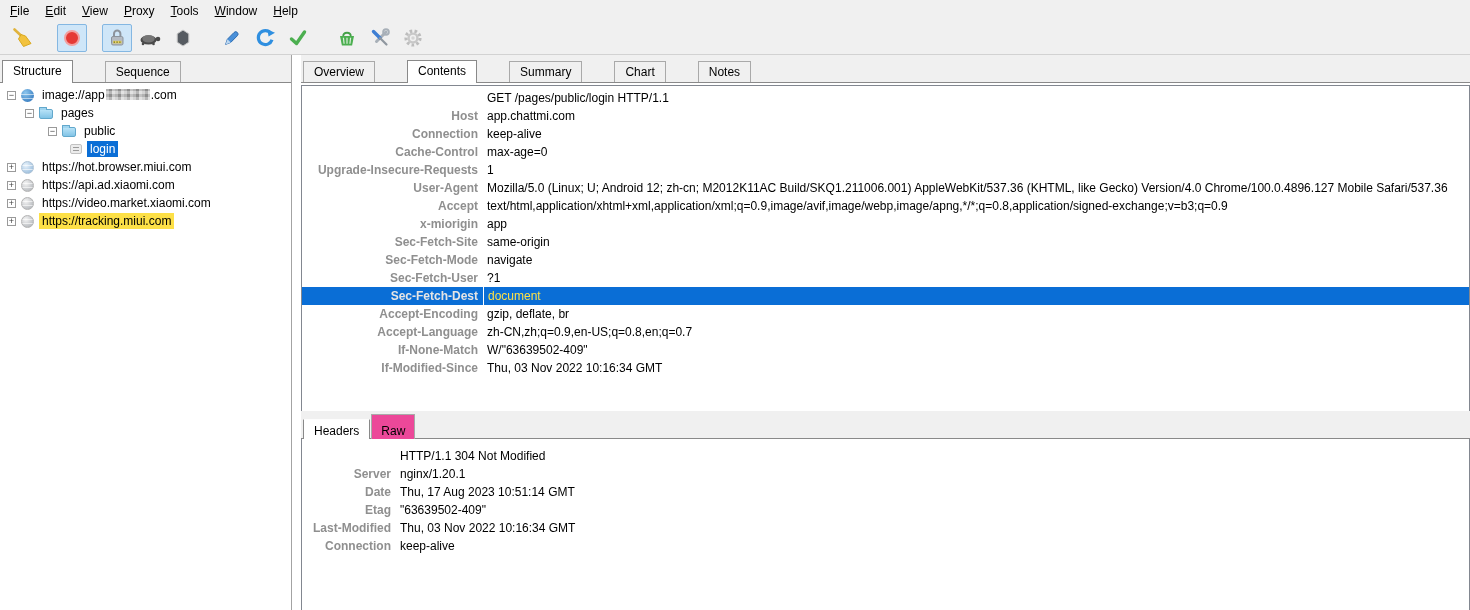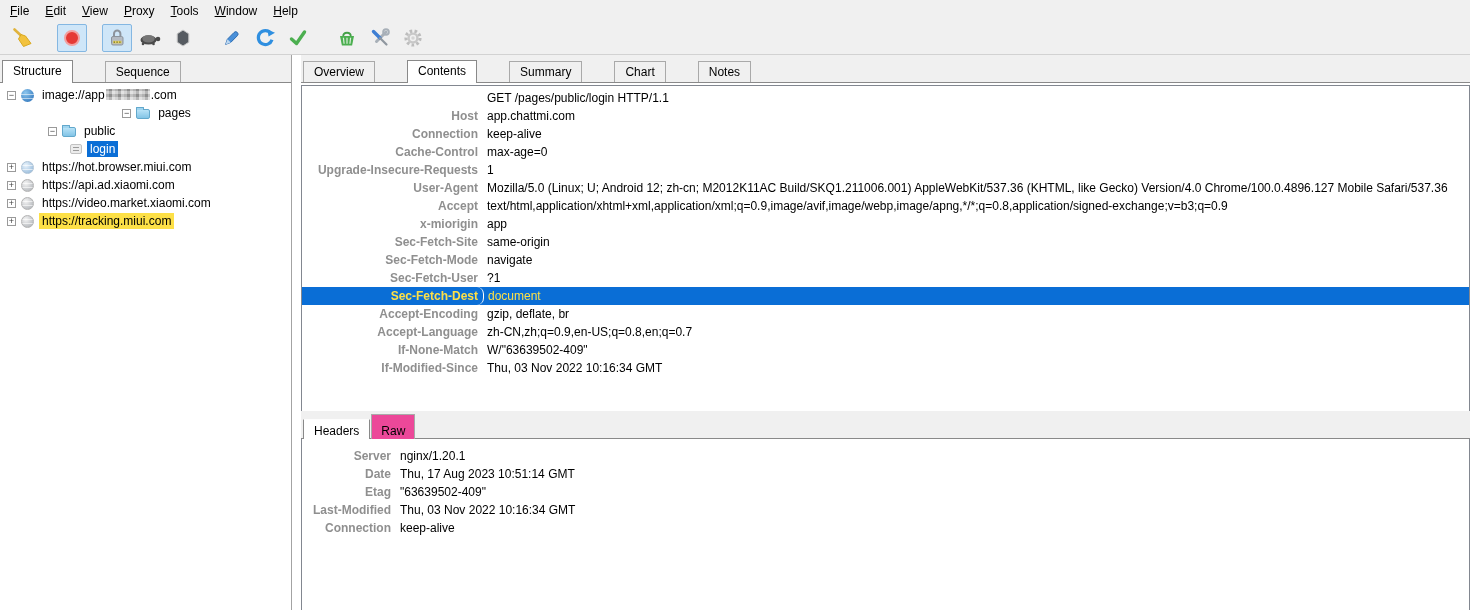--- a/index.html
+++ b/index.html
@@ -23,21 +23,21 @@
   .main { display:flex; height:555px; background:#fff; }
   .left-panel { width:292px; flex:none; border-right:1px solid #a3a3a3; display:flex; flex-direction:column; background:#fff; }
   .right-panel { flex:1; min-width:0; margin-left:9px; display:flex; flex-direction:column; }
   
   .tabstrip { background:#f0f0f0; border-bottom:1px solid #898989; display:flex; align-items:flex-end; padding:4px 0 0 2px; height:28px;gap:31px; }
   .tab { padding:3px 10px; border:1px solid #a9a9a9; border-bottom:none; background:#f0f0f0; margin-right:1px; position:relative; white-space:nowrap; cursor:default; }
   .tab.active { background:#fff; border-color:#898989; margin-bottom:-1px; padding-bottom:5px; z-index:2; }
   
   .tree { flex:1; padding-top:3px; overflow:hidden; }
   .trow { display:flex; align-items:center; height:18px; white-space:nowrap; }
-  .ind0 { padding-left:7px; } .ind1 { padding-left:25px;justify-content:center; } .ind2 { padding-left:48px; } .ind3 { padding-left:70px; }
+  .ind0 { padding-left:7px; } .ind1 { padding-left:25px; } .ind2 { padding-left:48px; } .ind3 { padding-left:70px; }
   .expander { width:9px; height:9px; border:1px solid #9a9a9a; background:#fff; position:relative; margin-right:5px; flex:none; }
   .expander::before { position:absolute; left:0; right:0; top:-2px; text-align:center; font-size:9px; line-height:11px; color:#444; }
   .expander.open::before { content:"\2212"; }
   .expander.closed::before { content:"+"; }
   .ticon { width:13px; height:13px; margin-right:5px; flex:none; border-radius:50%; }
   .globe-blue  { background:
       linear-gradient(0deg, transparent 3px, rgba(255,255,255,.55) 3px, rgba(255,255,255,.55) 4px, transparent 4px, transparent 7px, rgba(255,255,255,.55) 7px, rgba(255,255,255,.55) 8px, transparent 8px),
       radial-gradient(circle at 35% 30%, #8cc6ee, #3a7fc2 78%); }
   .globe-light { border:1px solid #aec3d6; background:
       linear-gradient(0deg, transparent 3px, rgba(255,255,255,.6) 3px, rgba(255,255,255,.6) 4px, transparent 4px, transparent 7px, rgba(255,255,255,.6) 7px, rgba(255,255,255,.6) 8px, transparent 8px),
@@ -56,21 +56,21 @@
     background:
       repeating-linear-gradient(0deg, rgba(255,255,255,.25) 0 3px, rgba(0,0,0,.10) 3px 6px),
       repeating-linear-gradient(90deg, #c6c6c6 0 3px, #9e9e9e 3px 6px, #d9d9d9 6px 9px); }
   
   .req-view { margin-top:2px; border:1px solid #828790; border-bottom:none; background:#fff; height:326px; padding-top:3px; overflow:hidden; }
   .hrow { display:flex; height:18px; line-height:18px; white-space:nowrap; }
   .hname { width:182px; padding-right:6px; text-align:right; font-weight:bold; color:#8f8f8f; flex:none; }
   .resp .hname { width:95px; }
   .hval { padding-left:3px; color:#000; }
   .hrow.selected { background:#0a6ed6; }
-  .hrow.selected .hname { color:#fde047; border-right:1px solid #fff; padding-right:5px;border-radius:7px; }
+  .hrow.selected .hname { color:#e5e5e5; border-right:1px solid #fff; padding-right:5px; }
   .hrow.selected .hval { color:#fde047; padding-left:4px; }
   .subtabs { background:#f0f0f0; border-bottom:1px solid #898989; height:28px; display:flex; align-items:flex-start; padding-left:2px; }
   .subtab { padding:9px 9px 3px; border:1px solid #a9a9a9; background:#ec4899; margin:3px 1px 0 0; white-space:nowrap; cursor:default; }
   .subtab.active { background:#fff; border-color:#898989; border-top-color:#fdfdfd; margin-top:8px; padding:4px 10px 6px; }
   .resp-view { flex:1; border:1px solid #828790; border-top:none; border-bottom:none; background:#fff; padding-top:8px; overflow:hidden; }
 </style>
 </head>
 <body>
 
 <div>
@@ -290,20 +290,24 @@
           </div>
         </div>
 
       <div class="subtabs">
         <div class="subtab active">Headers</div>
         <div class="subtab">Raw</div>
       </div>
 
       <div class="resp-view resp">
           <div class="hrow">
+            <span class="hname"></span>
+            <span class="hval">HTTP/1.1 304 Not Modified</span>
+          </div>
+          <div class="hrow">
             <span class="hname">Server</span>
             <span class="hval">nginx/1.20.1</span>
           </div>
           <div class="hrow">
             <span class="hname">Date</span>
             <span class="hval">Thu, 17 Aug 2023 10:51:14 GMT</span>
           </div>
           <div class="hrow">
             <span class="hname">Etag</span>
             <span class="hval">"63639502-409"</span>

